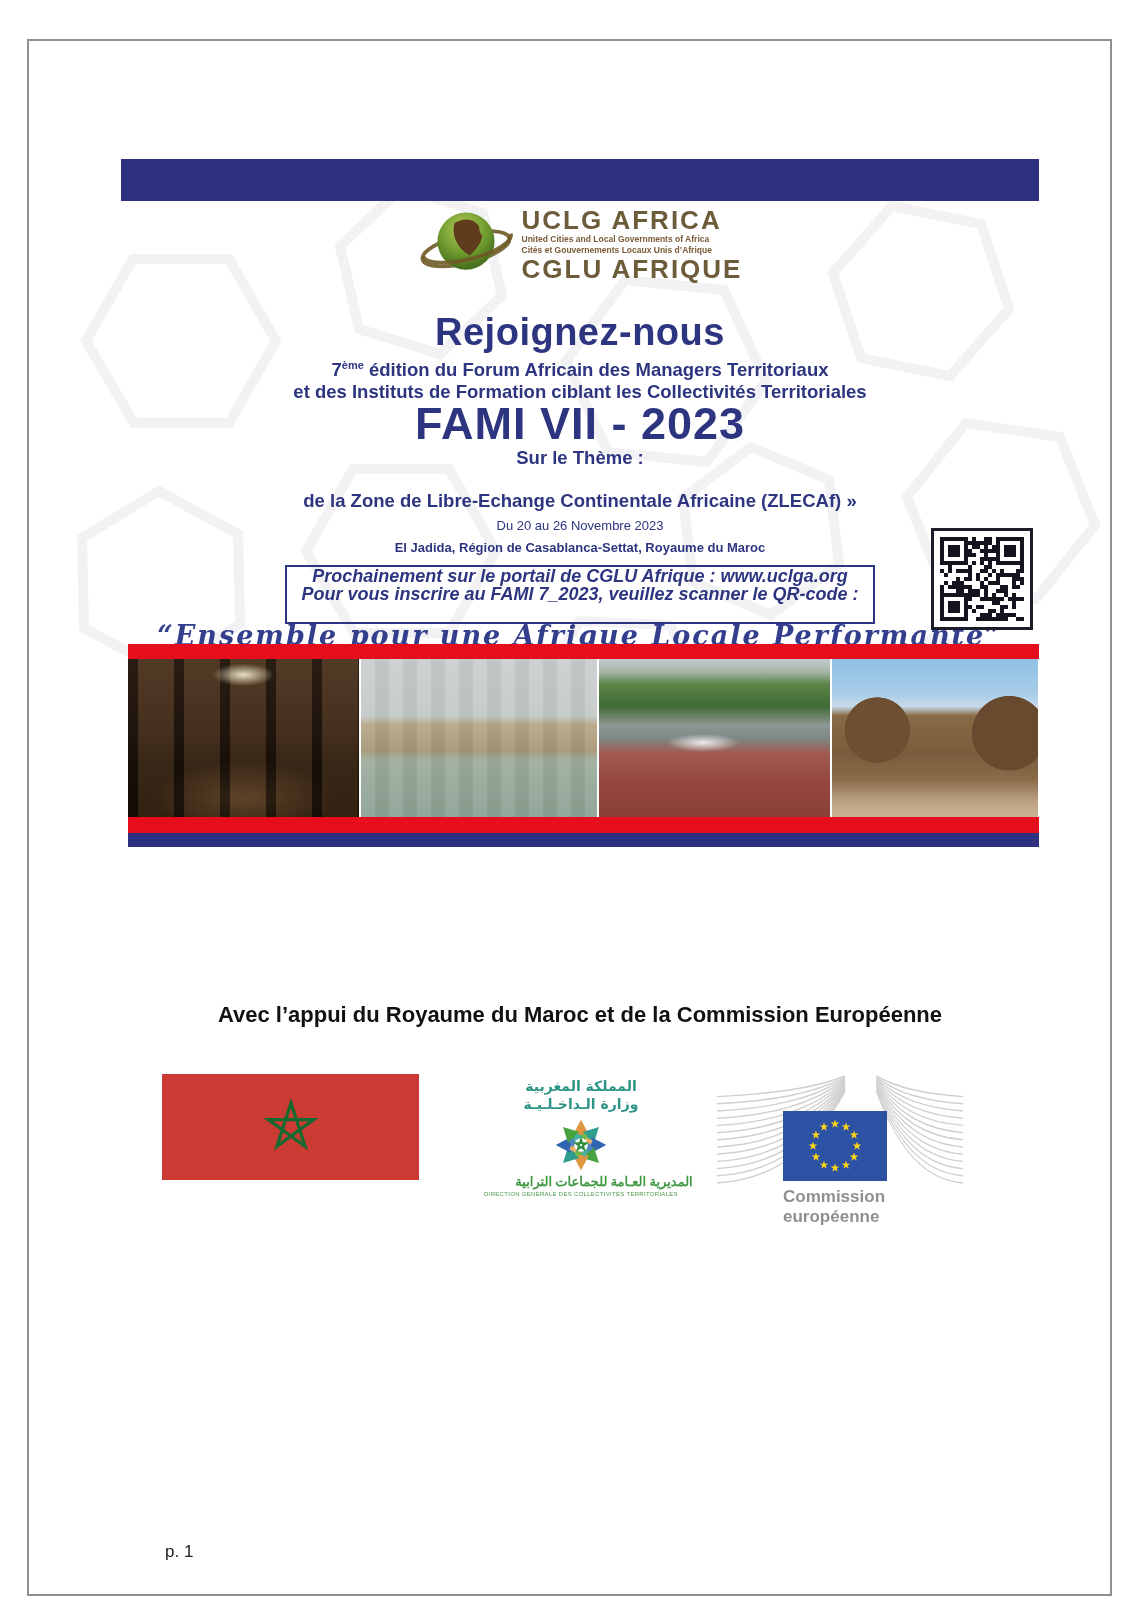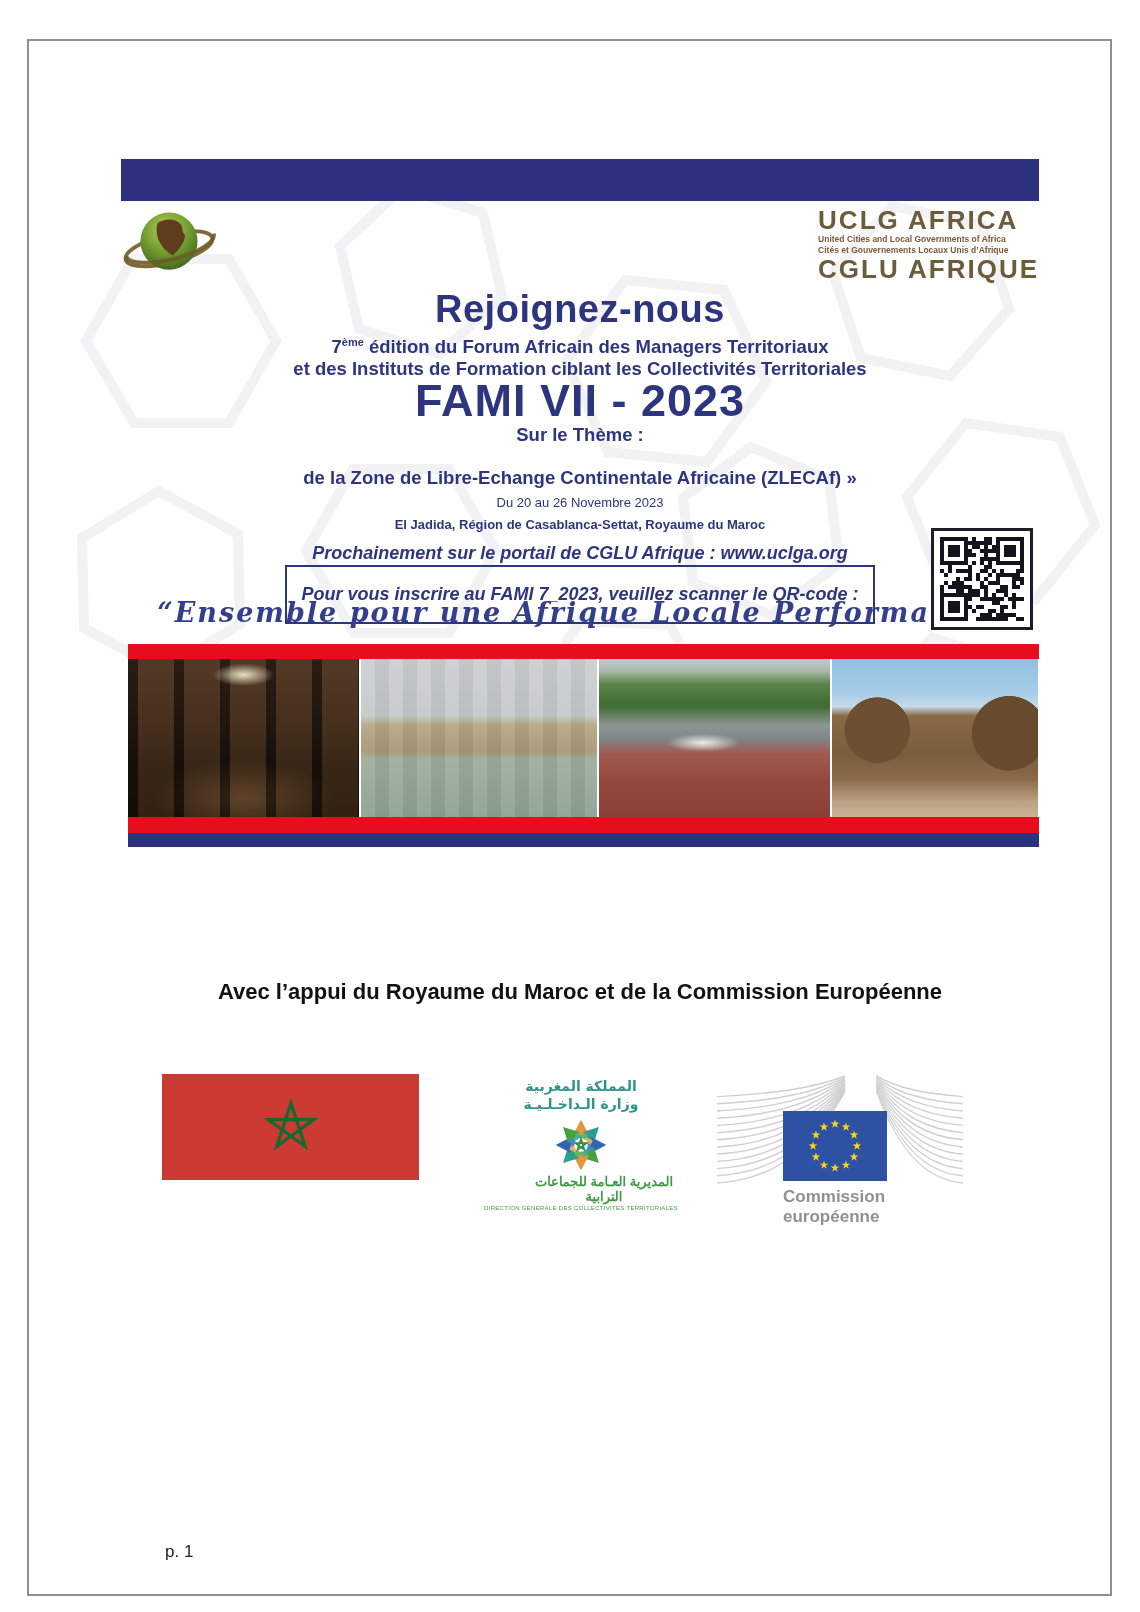--- a/index.html
+++ b/index.html
@@ -9,27 +9,27 @@
               border:2px solid #8f8f8f;background:#fff;box-sizing:border-box;}
 
   
   .watermark{position:absolute;left:92px;top:160px;width:918px;height:460px;overflow:visible;}
   .watermark polygon{fill:none;stroke:#f2f1f3;stroke-width:10;}
 
   
   .navy-bar{position:absolute;left:92px;top:118px;width:918px;height:42px;background:#2d3180;}
 
   
-  .logo-block{position:absolute;left:92px;top:164px;width:918px;display:flex;justify-content:space-between;gap:8px;}
+  .logo-block{position:absolute;left:92px;top:164px;width:918px;display:flex;justify-content:center;gap:8px;}
   .logo-text{padding-top:2px;color:#6d5c3a;text-align:left;}
   .logo-title{font-size:26px;font-weight:700;letter-spacing:2px;line-height:1.05;color:#6d5c3a;}
   .logo-sub{font-size:8.5px;font-weight:600;color:#7a5a38;line-height:1.25;}
 
   
-  .cline{position:absolute;left:92px;width:918px;text-align:center;color:#2d3580;}
+  .cline{position:absolute;left:92px;width:918px;text-align:center;color:#2d3580;margin-top:23px;}
   .join{top:247px;font-size:38px;font-weight:800;letter-spacing:.5px;}
   .ed1{top:295px;font-size:18.5px;font-weight:700;}
   .ed2{top:317px;font-size:18.5px;font-weight:700;}
   .fami{top:334px;font-size:45px;font-weight:800;letter-spacing:1px;}
   .theme-label{top:383px;font-size:18.5px;font-weight:700;}
   .t1{top:404px;font-size:18.5px;font-weight:700;}
   .t2{top:426px;font-size:18.5px;font-weight:700;}
   .dates{top:454px;font-size:13px;font-weight:400;}
   .loc{top:476px;font-size:13px;font-weight:700;}
   .portal{top:502px;font-size:18px;font-weight:600;font-style:italic;}
@@ -71,21 +71,21 @@
   
   .support{top:938px;font-size:22px;font-weight:700;color:#111;}
   .ma-flag{position:absolute;left:133px;top:1033px;width:257px;height:106px;background:#cb3a33;}
   .ma-flag svg{position:absolute;left:50%;top:50%;transform:translate(-50%,-50%);}
   #ma-star path{fill:none;stroke:#14692f;stroke-width:3.2;}
 
   .ministry{position:absolute;left:440px;top:1037px;width:224px;text-align:center;}
   .ministry .ar-top{direction:rtl;font-family:"DejaVu Sans",sans-serif;font-size:14px;
                     font-weight:600;color:#2f9488;line-height:1.25;}
   .ministry svg.rosette{display:block;margin:5px auto 2px auto;}
-  .ministry .ar-bottom{direction:rtl;font-family:Liberation Sans, sans-serif;font-size:13px;
+  .ministry .ar-bottom{direction:rtl;font-family:Liberation Serif, serif;font-size:13px;
                        font-weight:600;color:#3f9a43;margin-left:46px;}
   .ministry .caption{font-size:6px;color:#4a9a4a;letter-spacing:.3px;margin-top:1px;}
   .pentagram path{fill:none;stroke:#2f8f3f;stroke-width:2;}
 
   .ec-logo .streams{position:absolute;overflow:visible;}
   .streams path{fill:none;stroke:#cfcfcf;stroke-width:1.4;}
   .streams-left{left:688px;top:1028px;width:130px;height:116px;}
   .streams-right{left:846px;top:1028px;width:88px;height:116px;transform:scaleX(-1);}
   .eu-flag{position:absolute;left:754px;top:1070px;width:104px;height:70px;background:#2d51a3;}
   .eu-flag svg{display:block;width:104px;height:70px;}

